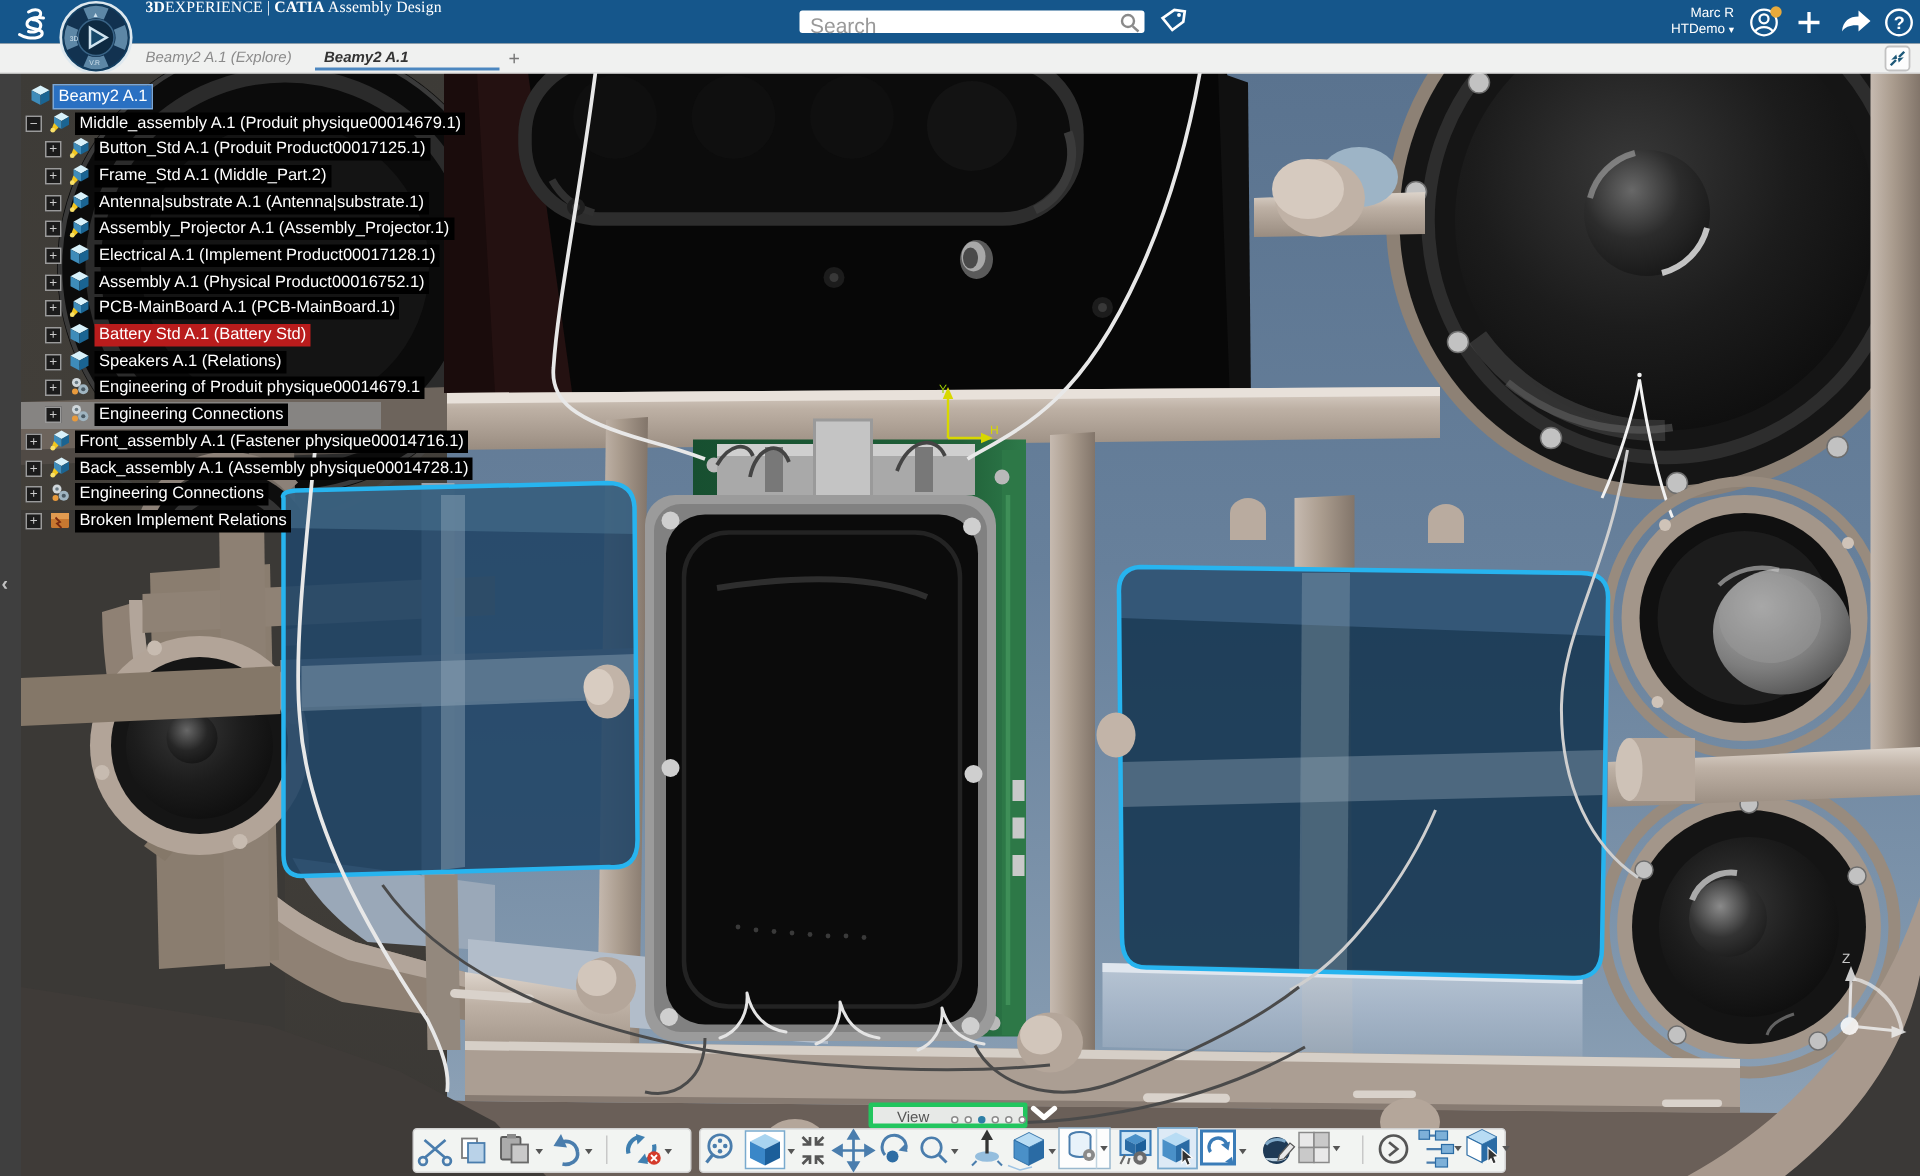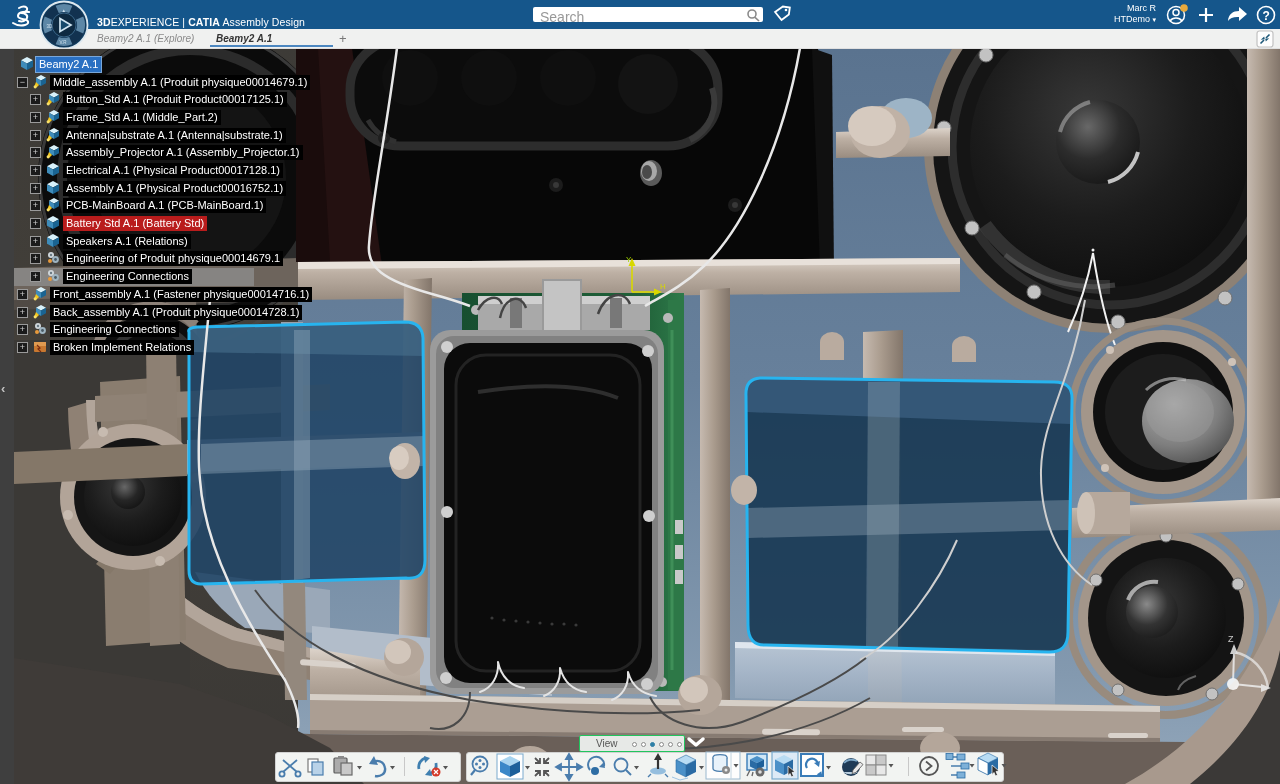--- a/index.html
+++ b/index.html
@@ -1,40 +1,40 @@
 <!DOCTYPE html>
 <html><head>
 <meta charset="utf-8">
 <style>
   html,body{margin:0;padding:0;}
   body{width:1280px;height:784px;overflow:hidden;font-family:"Liberation Sans",sans-serif;}
   #page{position:relative;width:1280px;height:784px;background:#3c3c3c;overflow:hidden;}
   #topbar{position:absolute;left:0;top:0;width:1280px;height:29px;background:#15568b;}
   #tabbar{position:absolute;left:0;top:29px;width:1280px;height:19px;background:#f0f1f0;border-bottom:1px solid #e0e0e0;}
   #leftstrip{position:absolute;left:0;top:48px;width:14px;height:736px;background:#3f3f3f;}
-  .ttl{position:absolute;top:16px;left:97px;color:#fff;font-size:10.5px;letter-spacing:.1px;white-space:nowrap;}
+  .ttl{position:absolute;top:0;left:97px;color:#fff;font-size:10.5px;letter-spacing:.1px;white-space:nowrap;font-family:Liberation Serif, serif;}
   .ttl b{font-weight:bold;}
   #search{position:absolute;left:533px;top:7px;width:230px;height:15px;background:#fff;border-radius:2px;}
   #search span{position:absolute;left:7px;top:2px;font-size:14px;color:#999;}
   .tab1{position:absolute;left:97px;top:33px;font-style:italic;font-size:10px;color:#8b8b8b;}
   .tab2{position:absolute;left:216px;top:33px;font-style:italic;font-weight:bold;font-size:10px;color:#333;}
   .tabplus{position:absolute;left:339px;top:31px;font-size:13px;color:#777;}
   .tabu{position:absolute;left:210px;top:45px;width:123px;height:2px;background:#4c87c0;}
   .mr{position:absolute;right:124px;top:3px;color:#fff;font-size:9px;text-align:right;line-height:11px;}
   
   #tree{position:absolute;left:0;top:48px;width:480px;height:340px;font-size:11px;}
   .trow{position:absolute;height:16px;white-space:nowrap;}
   .tlab{background:#000;color:#fff;padding:1px 3px 2px 3px;}
   .tlab.sel{background:#2a70c2;outline:1px solid #7aa7d8;}
   .tlab.cyn{background:#b91c1c;}
   .pm{position:absolute;width:9px;height:9px;top:3px;background:#1b1b1b;border:1px solid #9a9a9a;color:#ccc;font-size:9px;line-height:8px;text-align:center;}
   .ticon{position:absolute;top:0px;width:14px;height:15px;}
   
   .tbox{position:absolute;top:752px;height:30px;background:#f2f4f2;border:1px solid #d2d2d2;border-radius:3px;box-sizing:border-box;}
-  #viewpill{position:absolute;left:579px;top:735px;width:106px;height:17px;background:#e7e9e7;border:1px solid #22c55e;border-radius:2px;box-sizing:border-box;}
+  #viewpill{position:absolute;left:579px;top:735px;width:106px;height:17px;background:#e7e9e7;border:3px solid #22c55e;border-radius:2px;box-sizing:border-box;}
   #viewpill span{position:absolute;left:16px;top:2px;font-size:10px;color:#555;}
   .dot{position:absolute;top:6px;width:5px;height:5px;border-radius:50%;border:1px solid #8a8a8a;background:#fff;box-sizing:border-box;}
   .dot.f{background:#2e7fa6;border-color:#2e7fa6;}
 </style>
 </head>
 <body>
 <div id="page">
   <svg id="scene" style="position:absolute;left:14px;top:48px" width="1266" height="736" viewBox="14 48 1266 736">
   <defs>
     <linearGradient id="bgG" x1="0" y1="0" x2="0" y2="1">
@@ -444,21 +444,21 @@
         </svg>
         <span class="tlab" style="position:absolute;left:63px;top:1px">Assembly_Projector A.1 (Assembly_Projector.1)</span>
       </div>
   <div class="trow" style="left:0;top:114px">
         <span class="pm" style="left:30px">+</span>
         <svg class="ticon" style="left:46px" viewBox="0 0 14 15">
           <polygon points="7,1 13,4.2 7,7.4 1,4.2" fill="#d8f1fa"></polygon>
           <polygon points="1,4.2 7,7.4 7,14 1,10.8" fill="#3e8cba"></polygon>
           <polygon points="7,7.4 13,4.2 13,10.8 7,14" fill="#1a6492"></polygon>
         </svg>
-        <span class="tlab" style="position:absolute;left:63px;top:1px">Electrical A.1 (Physical Product00017128.1)</span>
+        <span class="tlab" style="position:absolute;left:63px;top:1px">Electrical A.1 (Implement Product00017128.1)</span>
       </div>
   <div class="trow" style="left:0;top:132px">
         <span class="pm" style="left:30px">+</span>
         <svg class="ticon" style="left:46px" viewBox="0 0 14 15">
           <polygon points="7,1 13,4.2 7,7.4 1,4.2" fill="#d8f1fa"></polygon>
           <polygon points="1,4.2 7,7.4 7,14 1,10.8" fill="#3e8cba"></polygon>
           <polygon points="7,7.4 13,4.2 13,10.8 7,14" fill="#1a6492"></polygon>
         </svg>
         <span class="tlab" style="position:absolute;left:63px;top:1px">Assembly A.1 (Physical Product00016752.1)</span>
       </div>
@@ -526,21 +526,21 @@
       </div>
   <div class="trow" style="left:0;top:256px">
         <span class="pm" style="left:17px">+</span>
         <svg class="ticon" style="left:33px" viewBox="0 0 14 15">
           <polygon points="8,1 13,3.8 8,6.6 3,3.8" fill="#d8f1fa"></polygon>
           <polygon points="3,3.8 8,6.6 8,12 3,9.2" fill="#3e8cba"></polygon>
           <polygon points="8,6.6 13,3.8 13,9.2 8,12" fill="#1a6492"></polygon>
           <path d="M3,8 L6,11 L4,13 L1,14 L2,10.5 Z" fill="#f2c61e"></path>
           <circle cx="2.2" cy="12.8" r="1.6" fill="#f8e06a"></circle>
         </svg>
-        <span class="tlab" style="position:absolute;left:50px;top:1px">Back_assembly A.1 (Produit physique00014728.1)</span>
+        <span class="tlab" style="position:absolute;left:50px;top:1px">Back_assembly A.1 (Assembly physique00014728.1)</span>
       </div>
   <div class="trow" style="left:0;top:273px">
         <span class="pm" style="left:17px">+</span>
         <svg class="ticon" style="left:33px" viewBox="0 0 14 15">
           <circle cx="5" cy="5" r="3" fill="#cfd6da"></circle>
           <circle cx="5" cy="5" r="1.2" fill="#6a7a84"></circle>
           <circle cx="9.5" cy="9.5" r="3.4" fill="#9fb4c0"></circle>
           <circle cx="9.5" cy="9.5" r="1.4" fill="#4a5a64"></circle>
           <circle cx="4" cy="11" r="2" fill="#e89a3c"></circle>
         </svg>

